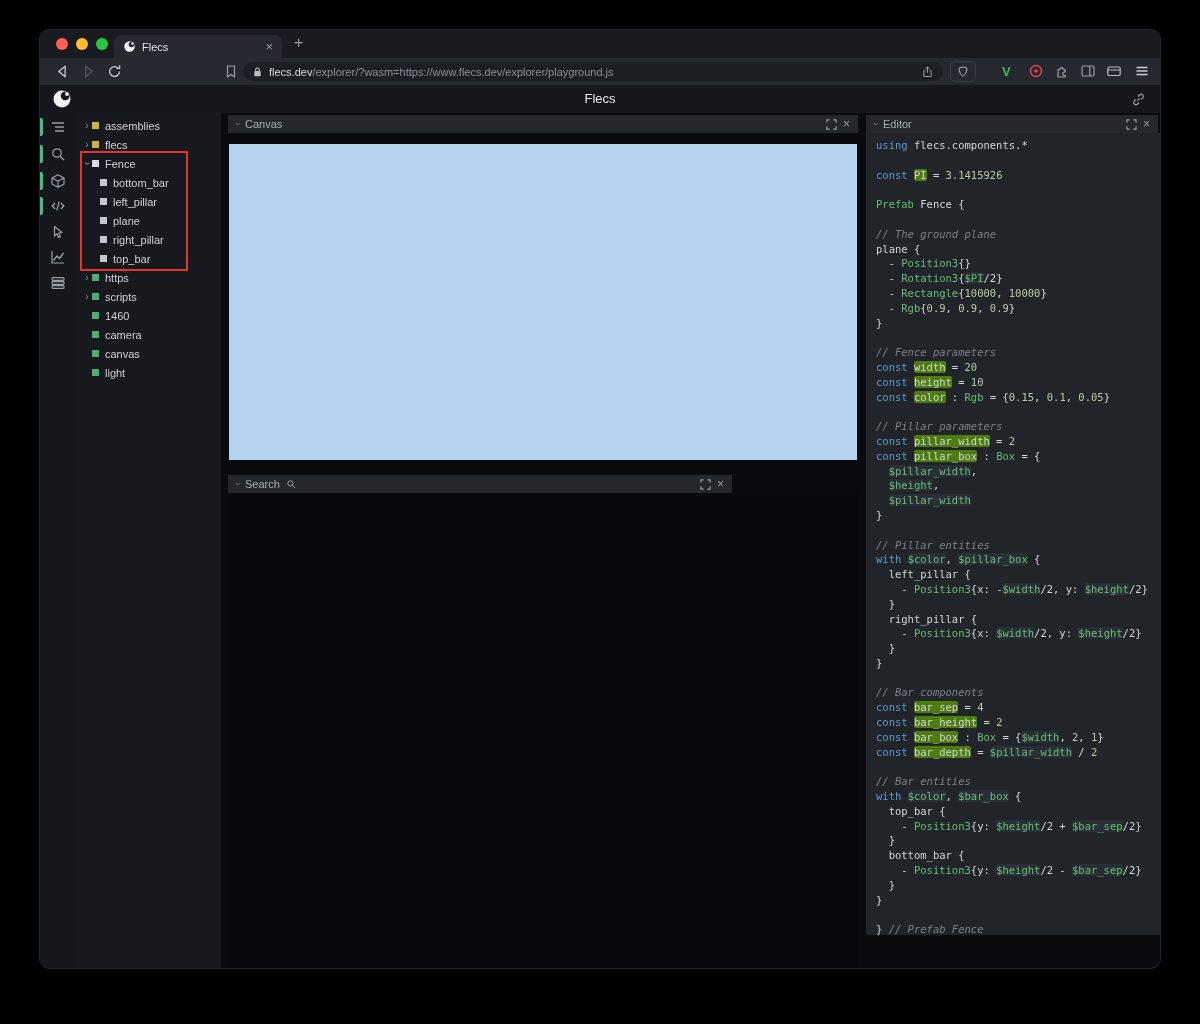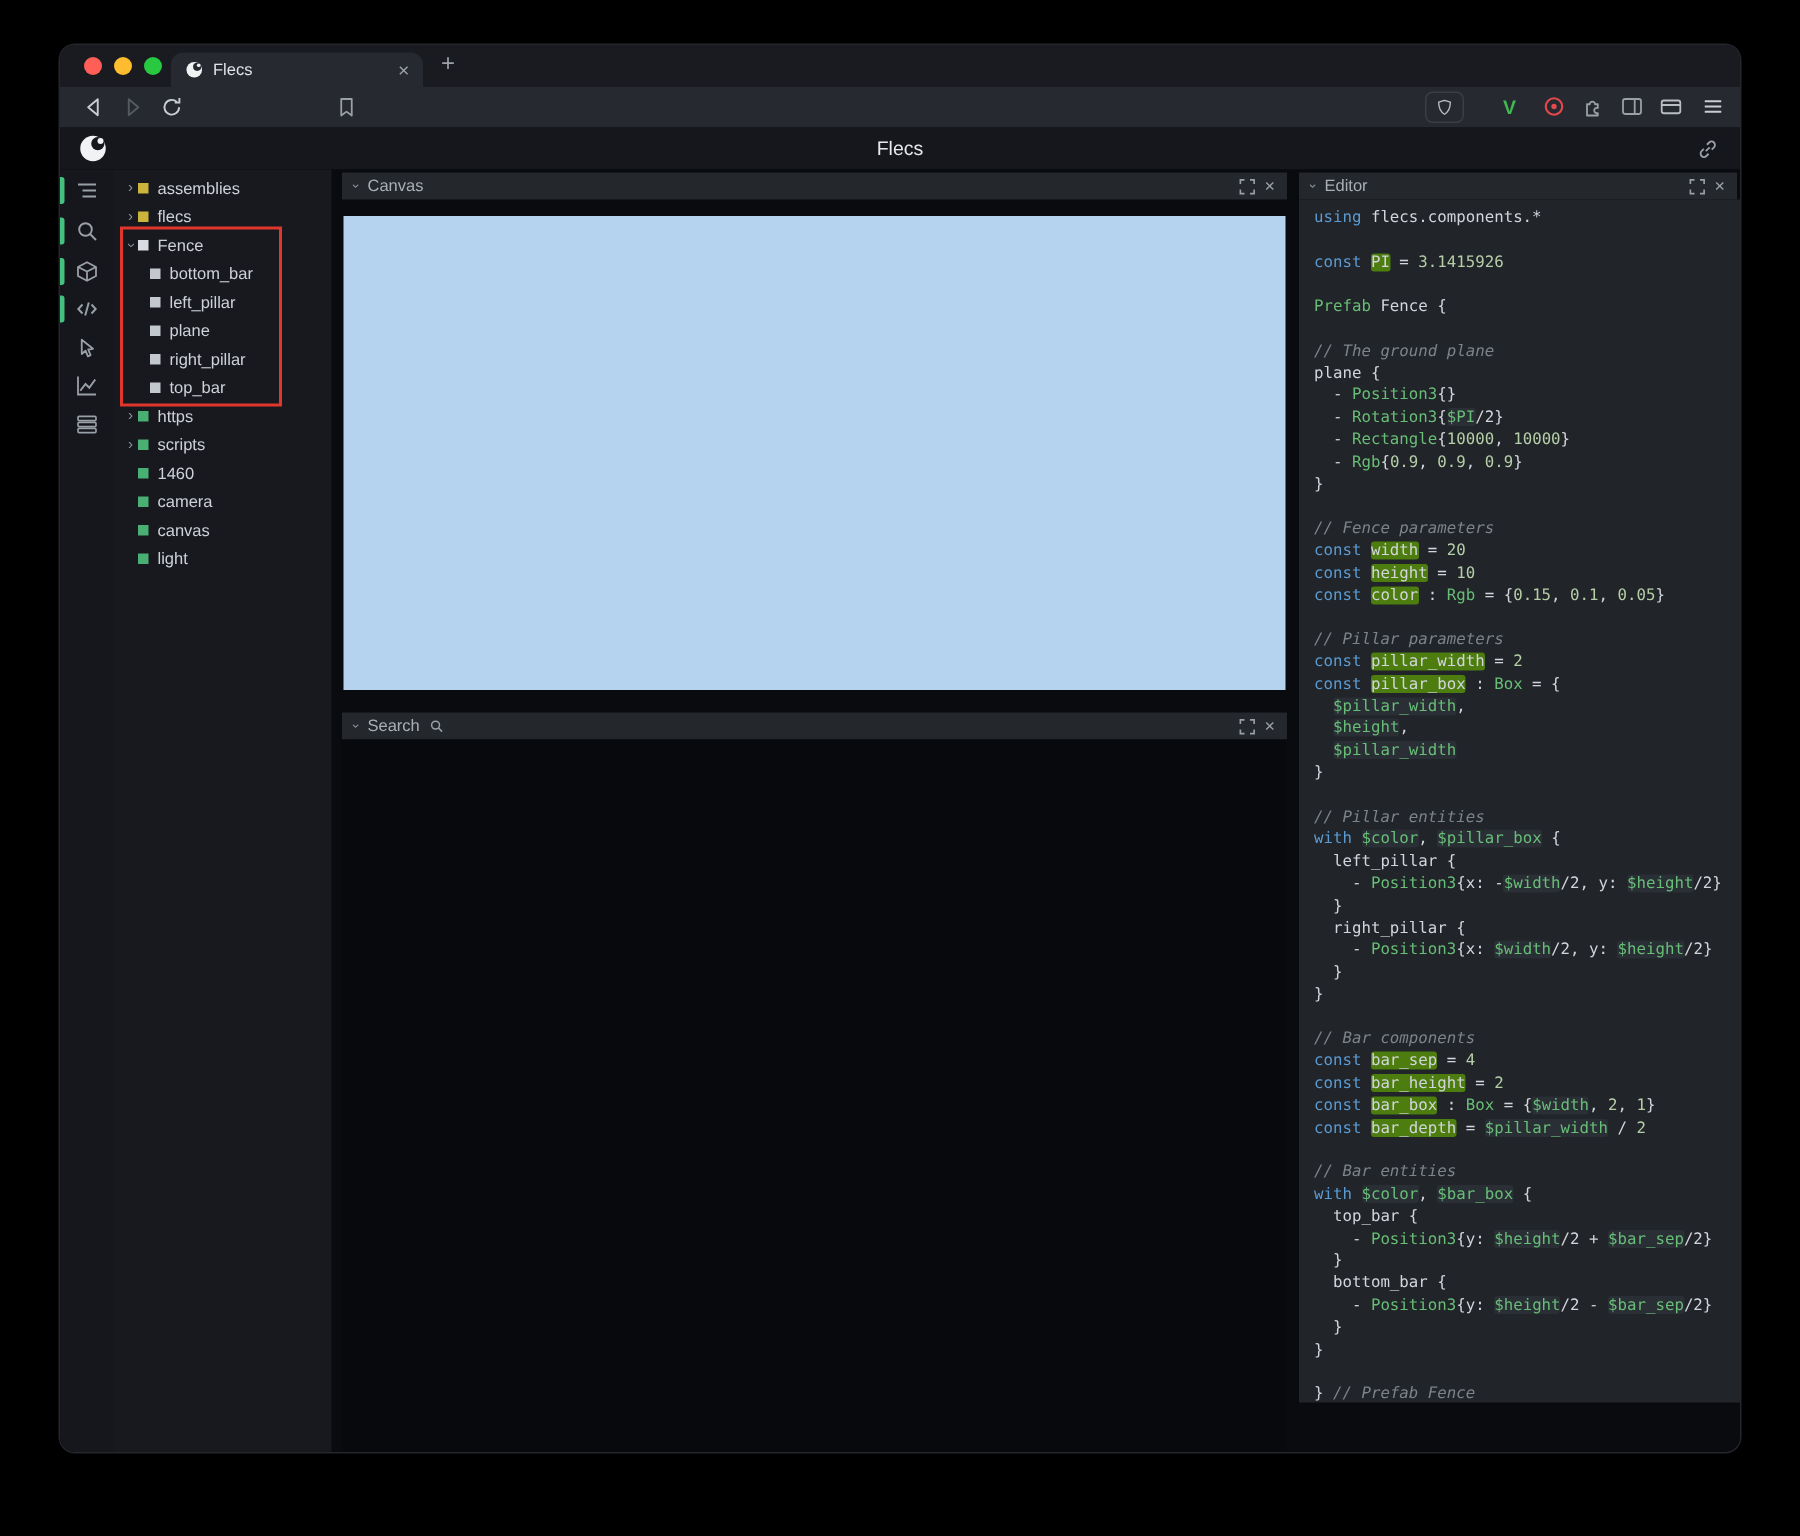--- a/index.html
+++ b/index.html
@@ -47,21 +47,21 @@
   .tree-square { width:7px; height:7px; margin-right:6px; flex:none; }
 
   .panel-head { position:absolute; height:18px; background:#24272c; display:flex; align-items:center;
                 font-size:11px; color:#a9afb7; padding:0 8px; gap:6px; }
   .ph-chev { color:#8d939b; display:inline-block; transform:rotate(90deg); font-size:9px; }
   .ph-spacer { flex:1; }
   .ph-x { color:#9aa0a8; font-size:12px; }
 
   .canvas-head { left:188px; top:2px; width:630px; }
   .canvas-view { position:absolute; left:189px; top:31px; width:628px; height:316px; }
-  .search-head { left:188px; top:362px; width:630px; }
+  .search-head { left:188px; top:362px; width:504px; }
   .search-body { position:absolute; left:188px; top:380px; width:630px; height:475px; background:#08090c; }
   .editor-head { left:826px; top:2px; width:292px;text-align:center; }
   .editor-body { position:absolute; left:826px; top:20px; width:329px; height:802px; background:#212428;
                  overflow:hidden; padding:5px 0 0 10px; }
 
   .code-line { font-family:"DejaVu Sans Mono",monospace; font-size:10.5px; line-height:14.8px;
                white-space:pre; color:#d2d6dc; }
   .tok-p { color:#d2d6dc; }
   .tok-kw { color:#5b9bd3; }
   .tok-type { color:#68bd77;margin-top:24px; }
@@ -106,20 +106,32 @@
       <path d="M5.5 3 L11.5 8 L5.5 13 Z" fill="none" stroke="#545a61" stroke-width="1.2" stroke-linejoin="round"></path>
     </svg>
     <svg class="nav-ic" style="left:66px" width="17" height="17" viewBox="0 0 16 16">
       <path d="M12.6 8 a4.6 4.6 0 1 1 -1.4 -3.3" fill="none" stroke="#c9ced4" stroke-width="1.2"></path>
       <path d="M12.8 2.2 V5.1 H9.9" fill="none" stroke="#c9ced4" stroke-width="1.2"></path>
     </svg>
     <svg class="nav-ic" style="left:183px" width="16" height="17" viewBox="0 0 16 16">
       <path d="M4.5 2.5 h7 v11 l-3.5 -2.6 -3.5 2.6 Z" fill="none" stroke="#9aa0a8" stroke-width="1.2" stroke-linejoin="round"></path>
     </svg>
 
+    <div class="urlbar">
+      <svg width="11" height="12" viewBox="0 0 12 12">
+        <rect x="2.5" y="5" width="7" height="5.5" rx="1" fill="#b9bec6"></rect>
+        <path d="M4 5 V3.6 a2 2 0 0 1 4 0 V5" fill="none" stroke="#b9bec6" stroke-width="1.2"></path>
+      </svg>
+      <span class="url-text"><span class="url-domain">flecs.dev</span><span class="url-rest">/explorer/?wasm=https://www.flecs.dev/explorer/playground.js</span></span>
+      <svg width="13" height="14" viewBox="0 0 16 16">
+        <path d="M8 1.8 V9" stroke="#9aa0a8" stroke-width="1.2" fill="none"></path>
+        <path d="M5.4 4.2 L8 1.8 L10.6 4.2" stroke="#9aa0a8" stroke-width="1.2" fill="none"></path>
+        <path d="M5.5 6.5 H3.5 V13.5 H12.5 V6.5 H10.5" stroke="#9aa0a8" stroke-width="1.2" fill="none"></path>
+      </svg>
+    </div>
 
     <div class="shieldbox">
       <svg width="12" height="13" viewBox="0 0 16 16">
         <path d="M8 1.8 L13.2 3.4 C13.2 9 11.2 12.4 8 14.2 C4.8 12.4 2.8 9 2.8 3.4 Z" fill="none" stroke="#b9bec6" stroke-width="1.2" stroke-linejoin="round"></path>
       </svg>
     </div>
 
     <span class="vbadge" style="color: rgb(63, 185, 80);">V</span>
     <svg class="nav-ic" style="left: 988px; color: rgb(229, 72, 77);" width="16" height="16" viewBox="0 0 16 16">
       <circle cx="8" cy="8" r="5.5" fill="none" stroke="currentColor" stroke-width="1.4"></circle>

